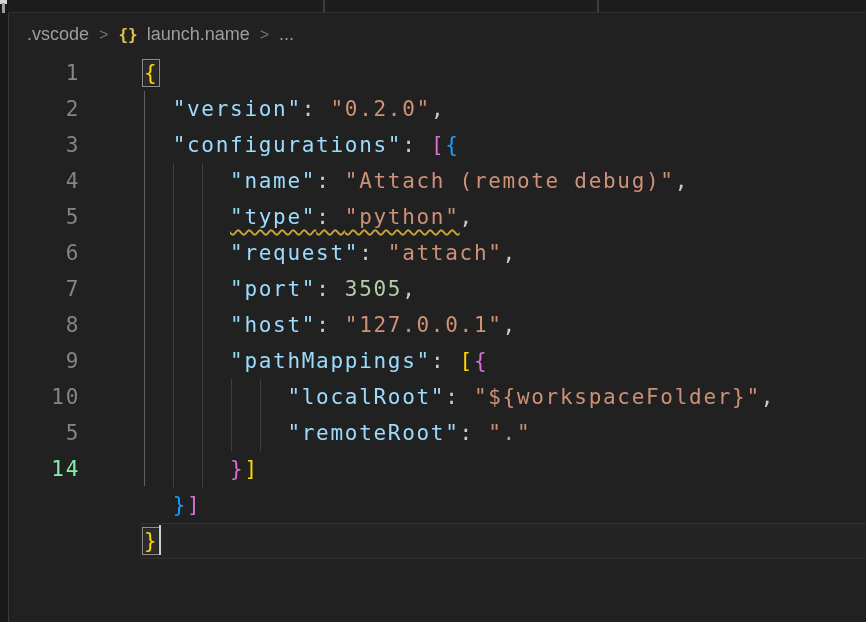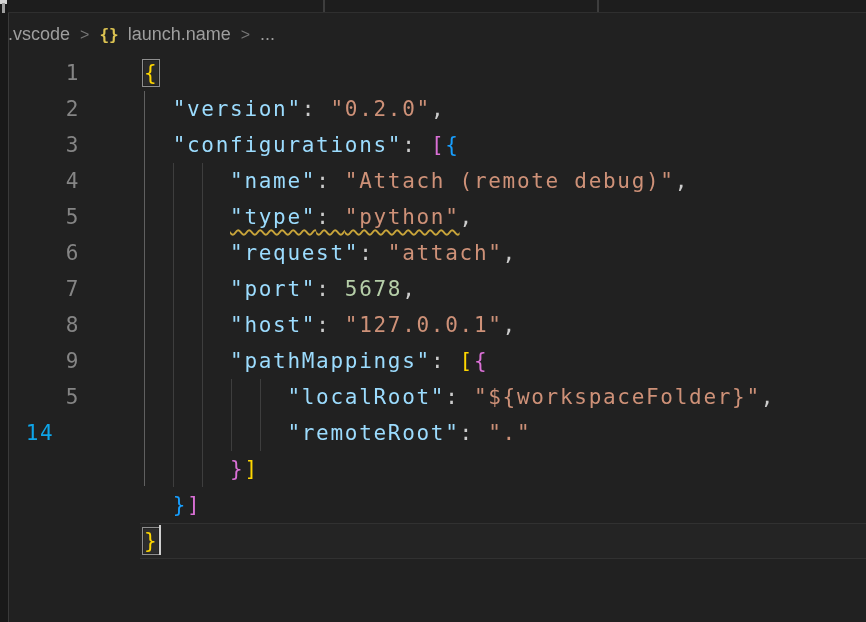--- a/index.html
+++ b/index.html
@@ -13,32 +13,32 @@
   
   .artifact-h { position:absolute; left:0; top:0; width:7px; height:4px; background:#d4d4d4; }
   .artifact-v { position:absolute; left:2px; top:3px; width:3px; height:10px; background:#9f9f9f; }
 
   
   .tab-strip { position:absolute; left:8px; top:0; width:858px; height:13px; background:#1d1d1d; border-bottom:1px solid #2f2f2f; }
   .tab-divider { position:absolute; top:0; width:2px; height:12px; background:#3d3d3d; }
 
   
   .breadcrumb { position:absolute; left:8px; top:14px; width:858px; height:41px;
-    display:flex; align-items:center; 
+    display:flex; align-items:center; padding-left:19px;
     font-family:"Liberation Sans", sans-serif; font-size:18px; color:#9e9e9e; }
   .crumb { white-space:nowrap; }
   .crumb-sep { color:#757575; font-size:16px; margin:0 10px; font-family:"Liberation Sans", sans-serif; }
   .json-icon { font-family:"DejaVu Sans Mono", monospace; font-size:16px; color:#ddc452; font-weight:bold; letter-spacing:0; }
 
   
   .editor { position:absolute; left:0; top:55px; width:866px; height:567px; }
   .gutter { position:absolute; left:0; top:0; width:80px; }
   .gut-row { height:36px; line-height:36px; text-align:right; color:#858585;
     font-size:21px; letter-spacing:1.7px; }
-  .gut-row.active { color:#0ea5e9;text-align:center; }
+  .gut-row.active { color:#86efac; }
   .code { position:absolute; left:0; top:0; width:866px; }
   .code-row { height:36px; line-height:36px; padding-left:144px; white-space:pre;
     font-size:21px; letter-spacing:1.7px; }
 
   
   .current-line { position:absolute; left:140px; right:0; top:468px; height:36px;
     border-top:1px solid #313131; border-bottom:1px solid #313131; background:rgba(255,255,255,0.015); }
 
   
   .guide { position:absolute; width:1px; background:#3e3e3e; }
@@ -87,31 +87,32 @@
   <div class="gutter" id="gutter">
       <div class="gut-row">1</div>
       <div class="gut-row">2</div>
       <div class="gut-row">3</div>
       <div class="gut-row">4</div>
       <div class="gut-row">5</div>
       <div class="gut-row">6</div>
       <div class="gut-row">7</div>
       <div class="gut-row">8</div>
       <div class="gut-row">9</div>
+      <div class="gut-row">10</div>
       <div class="gut-row">5</div>
       <div class="gut-row active">14</div>
     </div>
   <div class="code" id="code">
       <div class="code-row"><span class="bbox" style="color: rgb(255, 215, 0);">{</span></div>
       <div class="code-row">  <span style="color: rgb(156, 220, 254);">"version"</span><span style="color: rgb(204, 204, 204);">: </span><span style="color: rgb(206, 145, 120);">"0.2.0"</span><span style="color: rgb(204, 204, 204);">,</span></div>
       <div class="code-row">  <span style="color: rgb(156, 220, 254);">"configurations"</span><span style="color: rgb(204, 204, 204);">: </span><span style="color: rgb(218, 112, 214);">[</span><span style="color: rgb(23, 159, 255);">{</span></div>
       <div class="code-row">      <span style="color: rgb(156, 220, 254);">"name"</span><span style="color: rgb(204, 204, 204);">: </span><span style="color: rgb(206, 145, 120);">"Attach (remote debug)"</span><span style="color: rgb(204, 204, 204);">,</span></div>
       <div class="code-row">      <span class="sq" style="color: rgb(156, 220, 254);">"type"</span><span class="sq" style="color: rgb(204, 204, 204);">: </span><span class="sq" style="color: rgb(206, 145, 120);">"python"</span><span style="color: rgb(204, 204, 204);">,</span></div>
       <div class="code-row">      <span style="color: rgb(156, 220, 254);">"request"</span><span style="color: rgb(204, 204, 204);">: </span><span style="color: rgb(206, 145, 120);">"attach"</span><span style="color: rgb(204, 204, 204);">,</span></div>
-      <div class="code-row">      <span style="color: rgb(156, 220, 254);">"port"</span><span style="color: rgb(204, 204, 204);">: </span><span style="color: rgb(181, 206, 168);">5678</span><span style="color: rgb(204, 204, 204);">,</span></div>
+      <div class="code-row">      <span style="color: rgb(156, 220, 254);">"port"</span><span style="color: rgb(204, 204, 204);">: </span><span style="color: rgb(181, 206, 168);">3505</span><span style="color: rgb(204, 204, 204);">,</span></div>
       <div class="code-row">      <span style="color: rgb(156, 220, 254);">"host"</span><span style="color: rgb(204, 204, 204);">: </span><span style="color: rgb(206, 145, 120);">"127.0.0.1"</span><span style="color: rgb(204, 204, 204);">,</span></div>
       <div class="code-row">      <span style="color: rgb(156, 220, 254);">"pathMappings"</span><span style="color: rgb(204, 204, 204);">: </span><span style="color: rgb(255, 215, 0);">[</span><span style="color: rgb(218, 112, 214);">{</span></div>
       <div class="code-row">          <span style="color: rgb(156, 220, 254);">"localRoot"</span><span style="color: rgb(204, 204, 204);">: </span><span style="color: rgb(206, 145, 120);">"${workspaceFolder}"</span><span style="color: rgb(204, 204, 204);">,</span></div>
       <div class="code-row">          <span style="color: rgb(156, 220, 254);">"remoteRoot"</span><span style="color: rgb(204, 204, 204);">: </span><span style="color: rgb(206, 145, 120);">"."</span></div>
       <div class="code-row">      <span style="color: rgb(218, 112, 214);">}</span><span style="color: rgb(255, 215, 0);">]</span></div>
       <div class="code-row">  <span style="color: rgb(23, 159, 255);">}</span><span style="color: rgb(218, 112, 214);">]</span></div>
       <div class="code-row"><span class="bbox" style="color: rgb(255, 215, 0);">}</span></div>
     </div>
 
   <div class="cursor"></div>

